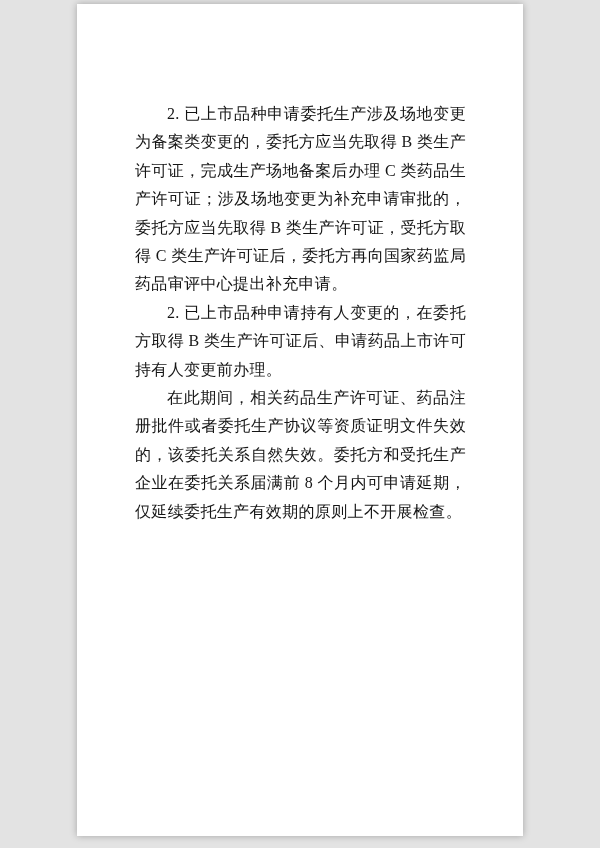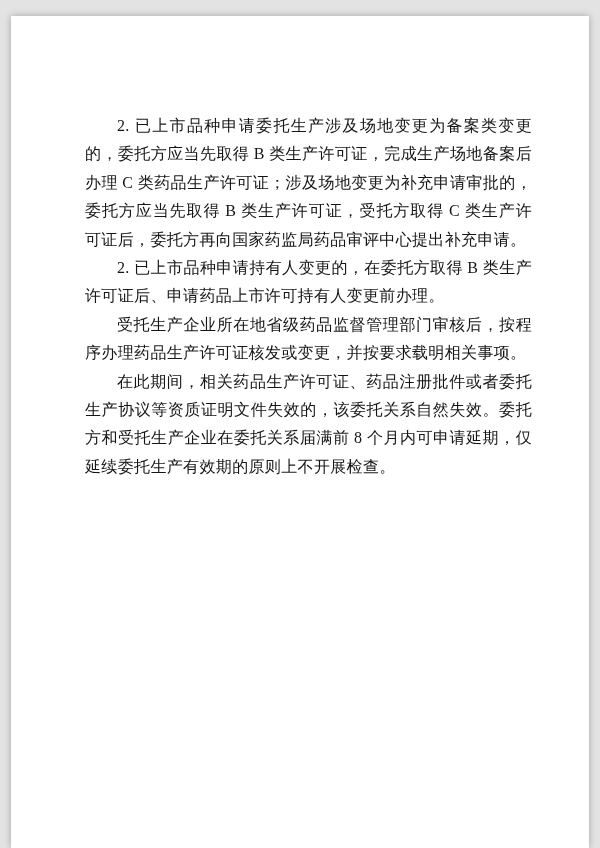--- a/index.html
+++ b/index.html
@@ -14,27 +14,26 @@
     font-family: "Liberation Serif", "DejaVu Serif", serif;
   }
   .viewer {
     width: 600px;
     height: 848px;
     display: flex;
     justify-content: center;
     align-items: flex-start;
   }
   .page {
-    width: 578px;
+    width: 446px;
     height: 832px;
-    margin-top: 16px;
+    margin-top: 4px;
     background: #ffffff;
     box-shadow: 0 0 7px rgba(0,0,0,0.28);
     box-sizing: border-box;
-    padding-left: 16px;
   }
   .content {
     padding: 96px 57px 0 58px;
   }
   .content p {
     margin: 0;
     font-size: 16px;
     line-height: 28.4px;
     letter-spacing: 0.35px;
     color: #151515;
@@ -45,17 +44,16 @@
   }
 </style>
 </head>
 <body>
 
 <div class="viewer">
   <div class="page">
     <div class="content">
       <p>2. 已上市品种申请委托生产涉及场地变更为备案类变更的，委托方应当先取得 B 类生产许可证，完成生产场地备案后办理 C 类药品生产许可证；涉及场地变更为补充申请审批的，委托方应当先取得 B 类生产许可证，受托方取得 C 类生产许可证后，委托方再向国家药监局药品审评中心提出补充申请。</p>
       <p>2. 已上市品种申请持有人变更的，在委托方取得 B 类生产许可证后、申请药品上市许可持有人变更前办理。</p>
-      <p>受托生产企业所在地省级药品监督管理部门审核后，按程序办理药品生产许可证核发或变更，并按要求载明相关事项。</p>
       <p>在此期间，相关药品生产许可证、药品注册批件或者委托生产协议等资质证明文件失效的，该委托关系自然失效。委托方和受托生产企业在委托关系届满前 8 个月内可申请延期，仅延续委托生产有效期的原则上不开展检查。</p>
     </div>
   </div>
 </div>
 
 </body></html>

